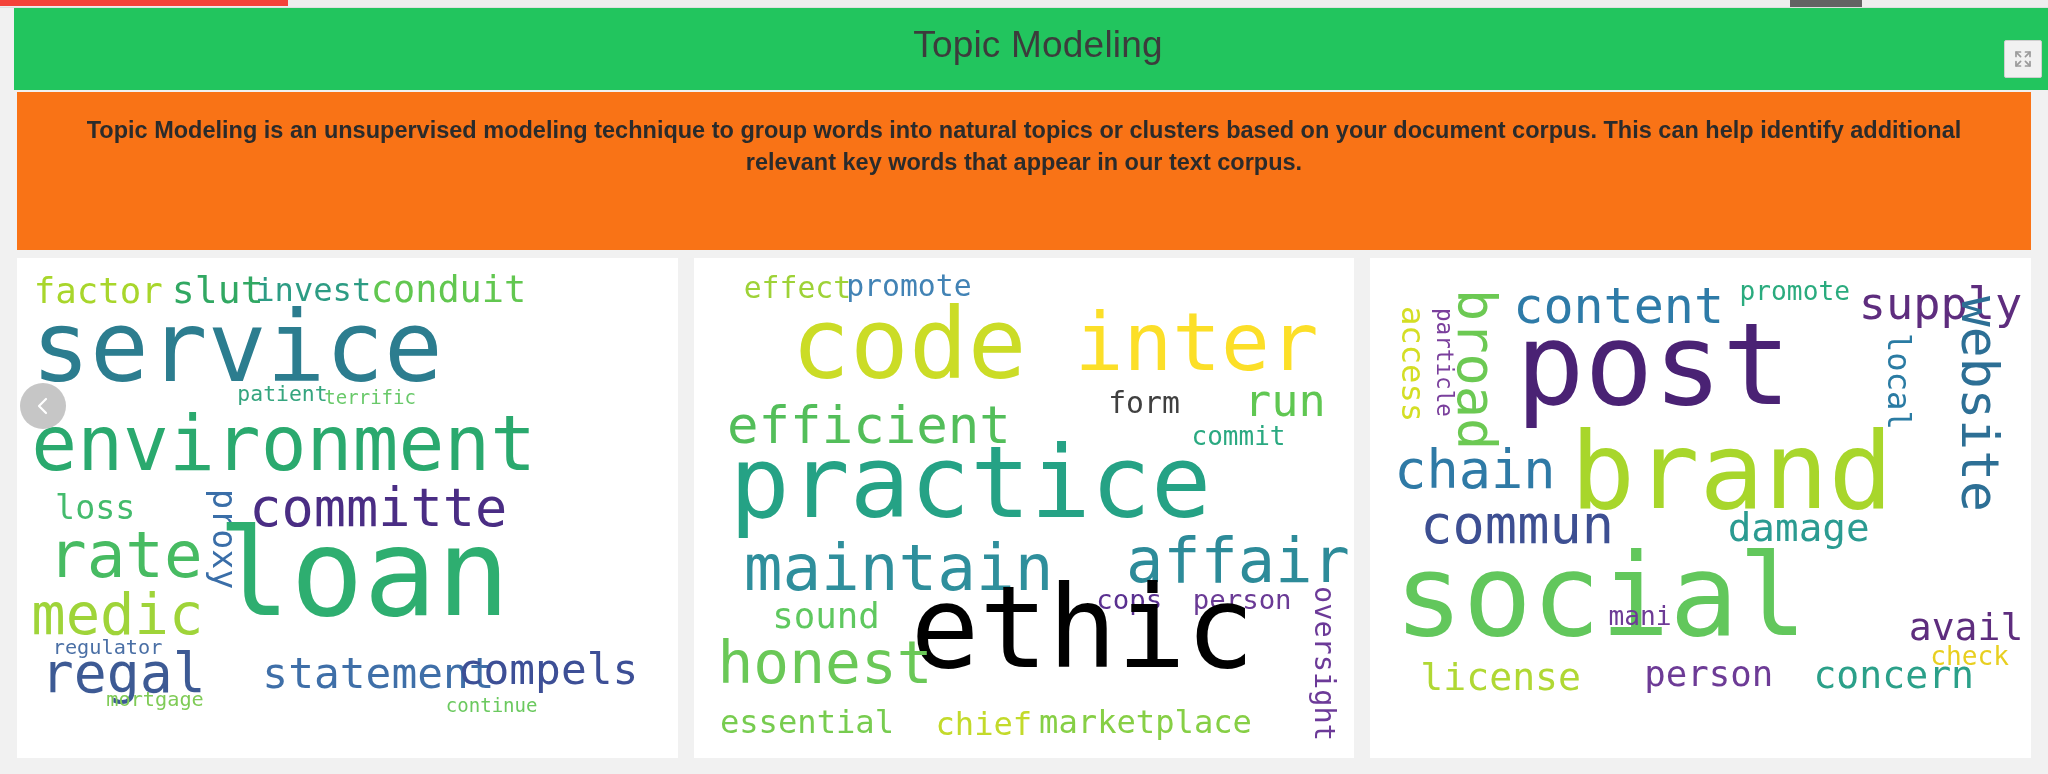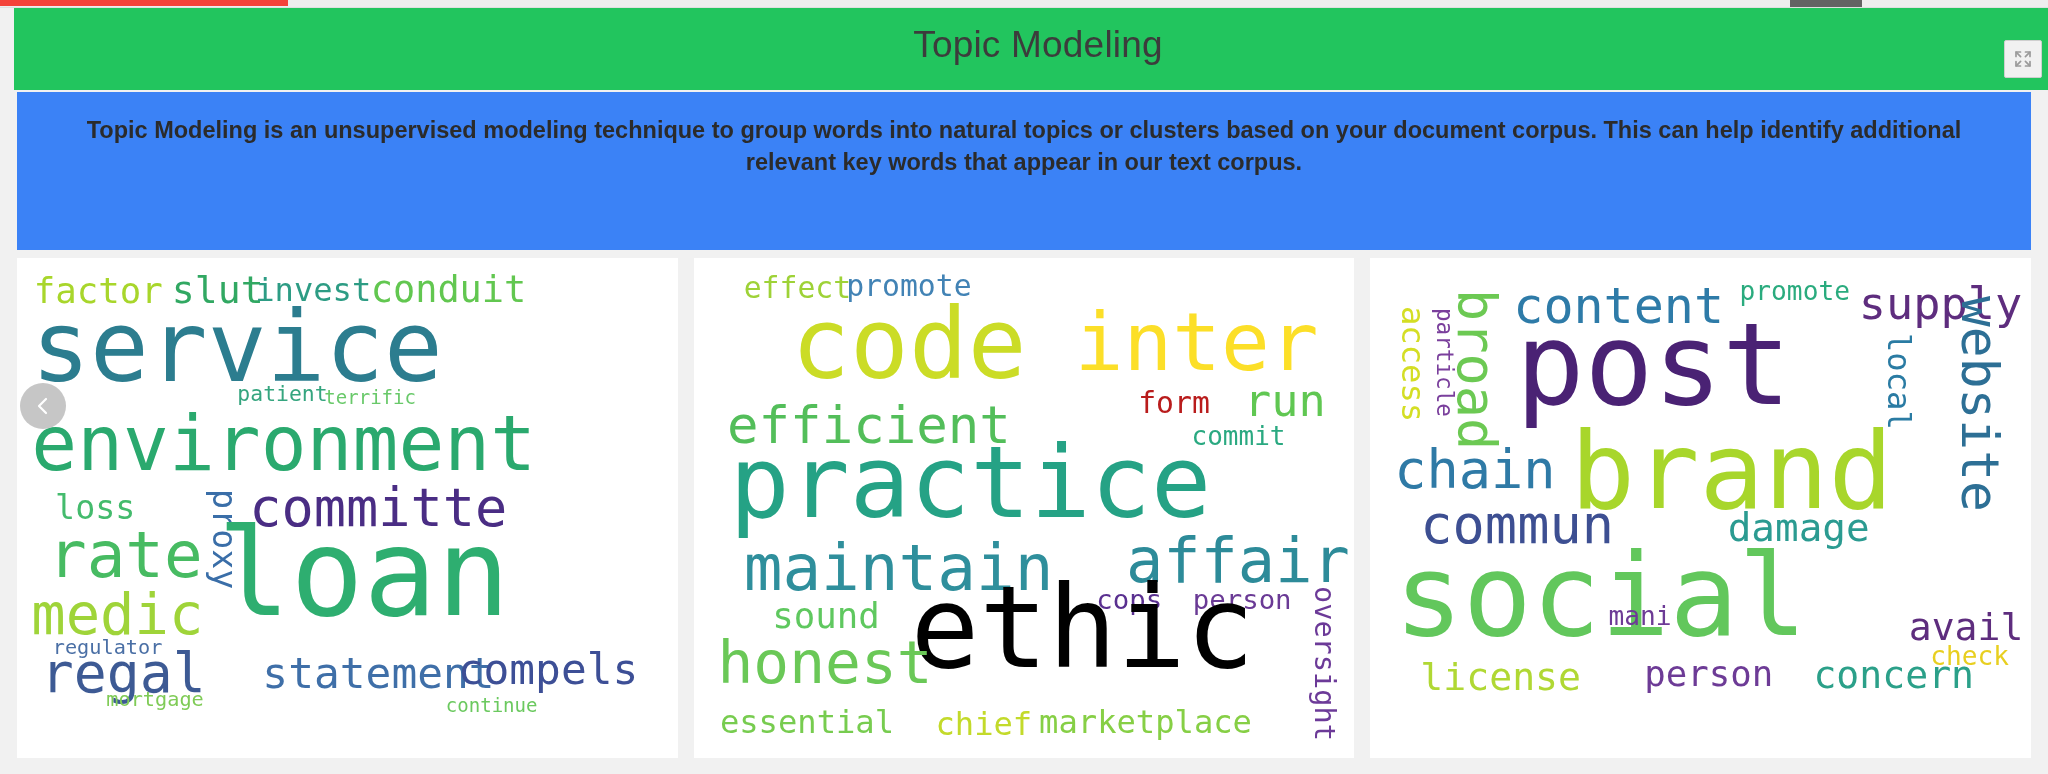--- a/index.html
+++ b/index.html
@@ -45,21 +45,21 @@
     border-radius: 2px;
     display: flex; align-items: center; justify-content: center;
     cursor: pointer;
   }
   .expand-button svg { display: block; }
 
   
   .desc-card {
     position: absolute; top: 92px; left: 17px;
     width: 2014px; height: 158px;
-    background: #3b82f6;
+    background: #f97316;
   }
   .desc-text {
     position: absolute; top: 22px; left: 22px; right: 22px;
     text-align: center;
     font-size: 23.5px; font-weight: bold; color: #2b2b2b;
     line-height: 1.38;
     font-family: "Liberation Sans", sans-serif;
   }
 
   
@@ -161,21 +161,21 @@
           <span class="wc-word" style="left: 440.696px; top: 390px; font-size: 42.8786px; color: rgb(61, 79, 150);">compels</span>
           <span class="wc-word" style="left: 428.786px; top: 437.5px; font-size: 19.0571px; color: rgb(107, 201, 95);">continue</span>
         </div>
     </div>
     <div class="wc-card">
       <div class="wc-canvas">
           <span class="wc-word" style="left: 50.025px; top: 15px; font-size: 29.7768px; color: rgb(158, 210, 55);">effect</span>
           <span class="wc-word" style="left: 152.457px; top: 12.5px; font-size: 29.7768px; color: rgb(66, 131, 181);">promote</span>
           <span class="wc-word" style="left: 97.6679px; top: 37.5px; font-size: 97.6679px; color: rgb(203, 220, 38);">code</span>
           <span class="wc-word" style="left: 381.143px; top: 43.75px; font-size: 80.9929px; color: rgb(252, 223, 40);">inter</span>
-          <span class="wc-word" style="left: 414.493px; top: 130px; font-size: 29.7768px; color: #b91c1c; margin-left: 30px;">form</span>
+          <span class="wc-word" style="left: 414.493px; top: 130px; font-size: 29.7768px; color: #404040;">form</span>
           <span class="wc-word" style="left: 550.275px; top: 120px; font-size: 45.2607px; color: rgb(96, 199, 82);">run</span>
           <span class="wc-word" style="left: 33.35px; top: 141.25px; font-size: 52.4071px; color: rgb(83, 190, 90);">efficient</span>
           <span class="wc-word" style="left: 497.868px; top: 165px; font-size: 26px; color: rgb(42, 169, 129);">commit</span>
           <span class="wc-word" style="left: 35.7321px; top: 175px; font-size: 100.05px; color: rgb(37, 162, 133);">practice</span>
           <span class="wc-word" style="left: 50.025px; top: 277.5px; font-size: 64.3179px; color: rgb(47, 143, 156);">maintain</span>
           <span class="wc-word" style="left: 432.359px; top: 272.5px; font-size: 61.9357px; color: rgb(45, 139, 153);">affair</span>
           <span class="wc-word" style="left: 402.582px; top: 327.5px; font-size: 27.3946px; color: rgb(90, 48, 144);">cops</span>
           <span class="wc-word" style="left: 499.059px; top: 327.5px; font-size: 27.3946px; color: rgb(106, 58, 149);">person</span>
           <span class="wc-word" style="left: 78.6107px; top: 340px; font-size: 35.7321px; color: rgb(95, 200, 95);">sound</span>
           <span class="wc-word" style="left: 216.775px; top: 312.5px; font-size: 114.343px; color: #000000;">ethic</span>

